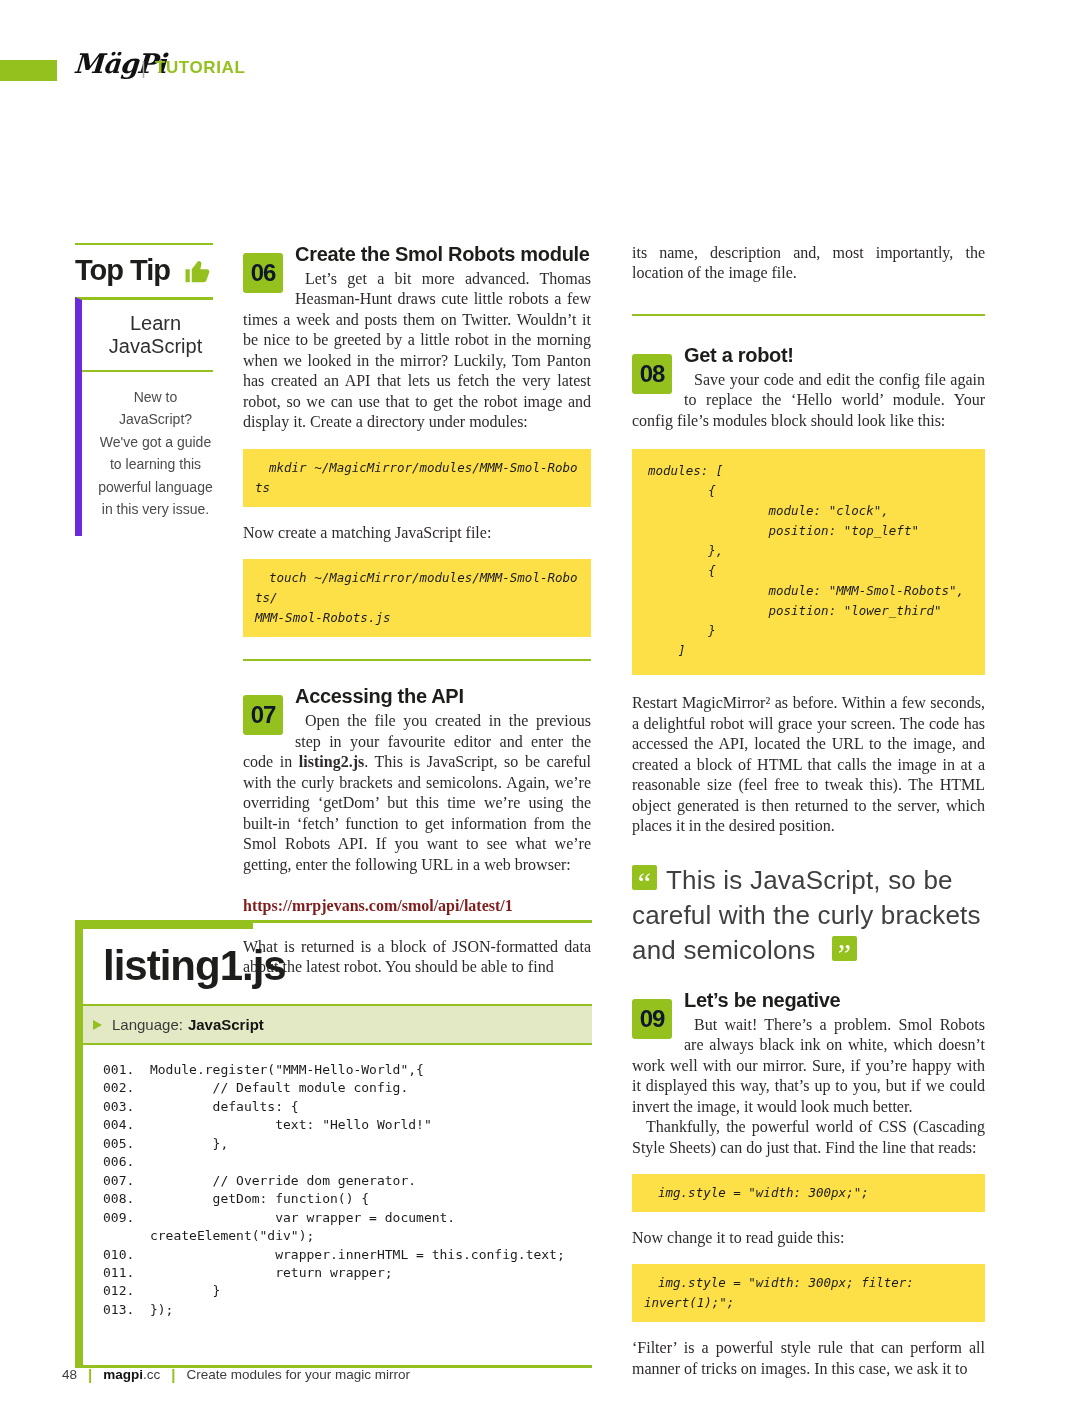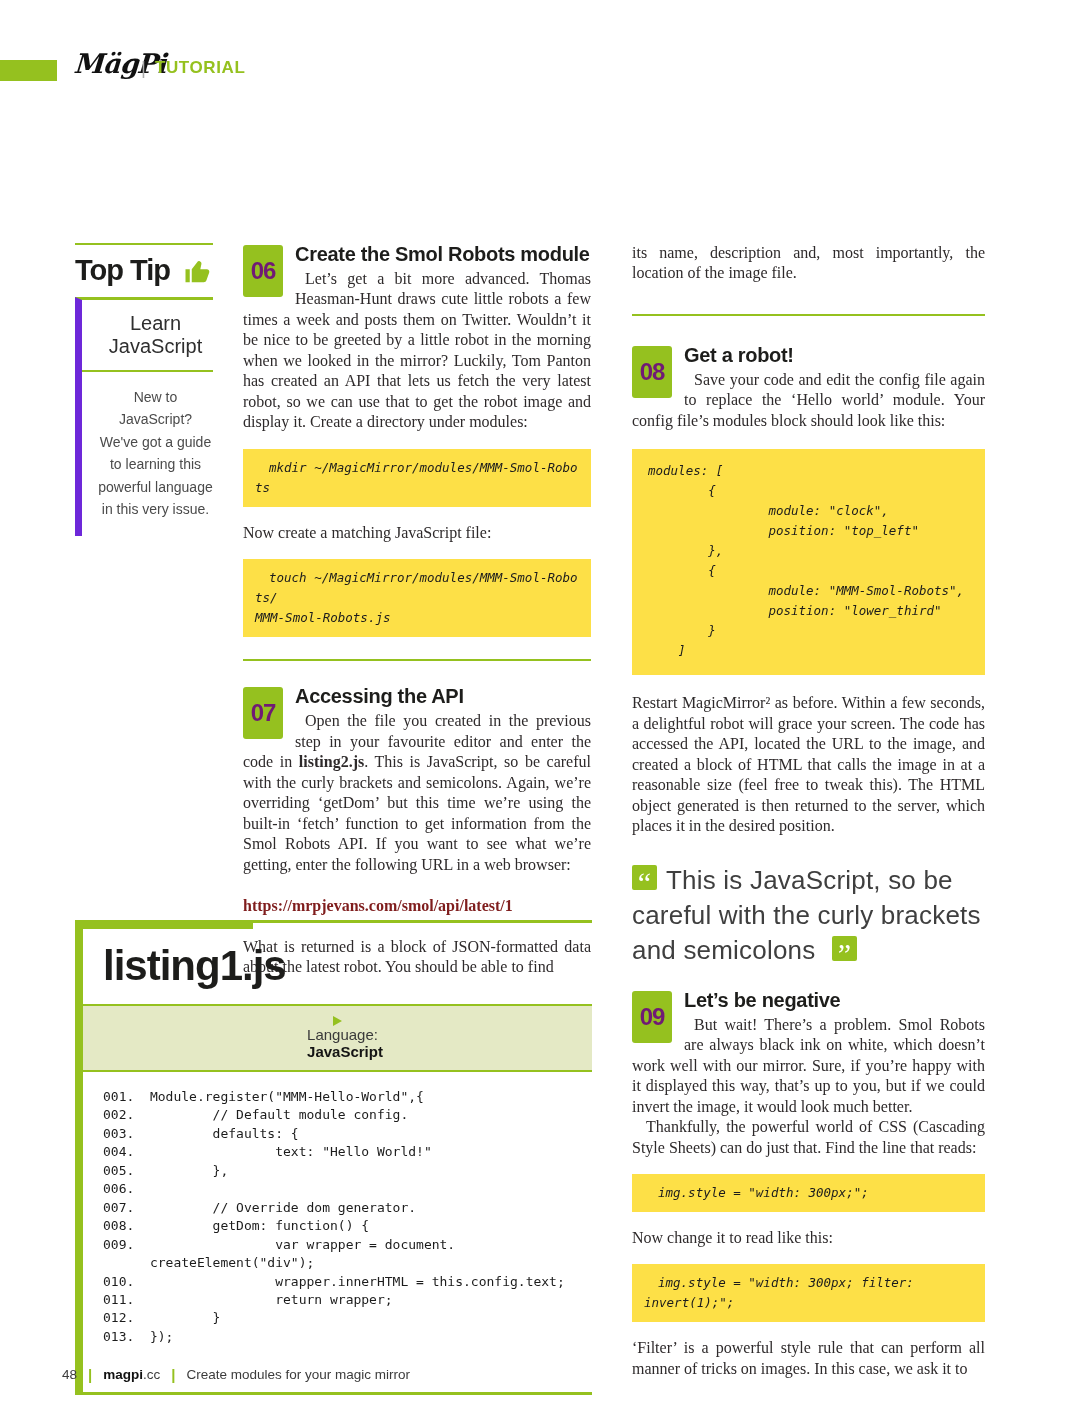--- a/index.html
+++ b/index.html
@@ -22,23 +22,23 @@
   .rule{height:2px;background:#95c11f;border:0;}
   
   .tip-label{font-size:29px;font-weight:700;letter-spacing:-1px;color:#1d1d1b;
              margin:9px 0 10px 0;display:flex;align-items:center;justify-content:space-between;}
   .tip-box{border-left:7px solid #6d28d9;border-top:3px solid #95c11f;padding:12px 0 16px 16px;}
   .tip-title{font-size:20px;line-height:1.15;color:#2f2f2f;margin:0 0 12px 0;font-weight:400;}
   .tip-rule{height:2px;background:#95c11f;margin:0 0 14px -16px;}
   .tip-body{font-size:14px;line-height:1.6;color:#4b4b4b;margin:0;}
   
   .step{margin:0;}
-  .badge{float:left;width:40px;height:52px;background:#95c11f;color:#701a75;
+  .badge{float:left;width:40px;height:40px;background:#95c11f;color:#0f172a;
          font-weight:700;font-size:24px;display:flex;align-items:center;justify-content:center;
-         border-radius:3px;margin:2px 12px 4px 0;letter-spacing:-1px;}
+         border-radius:3px;margin:10px 12px 4px 0;letter-spacing:-1px;}
   .step h3{margin:0 0 3px 0;font-size:20px;font-weight:700;letter-spacing:-.3px;color:#1d1d1b;}
   p.body{font-family:"Liberation Serif",serif;font-size:16px;line-height:1.28;
          color:#2e2a2b;text-align:justify;margin:0;}
   p.body.ind{text-indent:10px;}
   .url{font-family:"Liberation Serif",serif;font-weight:700;font-size:16px;margin:22px 0 16px 0;color:#7f1d1d;}
   
   .codeblock{font-family:"DejaVu Sans Mono",monospace;font-size:12.5px;line-height:1.6;
              background:#fde047;color:#1c1c1c;padding:9px 8px 9px 12px;margin:16px 0;
              white-space:pre-wrap;word-break:break-all;text-indent:14px;font-style:italic;}
   .codeblock.noind{text-indent:0;}
@@ -53,21 +53,21 @@
   .qopen{margin:0 9px 8px 0;}
   .qclose{margin:0 0 8px 9px;}
   
   .listing{position:absolute;left:75px;top:920px;width:517px;box-sizing:border-box;
            border-left:8px solid #95c11f;border-bottom:3px solid #95c11f;}
   .listing::before{content:'';position:absolute;top:0;left:-8px;right:0;height:3px;background:#95c11f;}
   .listing::after{content:'';position:absolute;top:0;left:-8px;width:178px;height:9px;background:#95c11f;}
   .listing-title{font-size:42px;font-weight:700;letter-spacing:-1px;color:#1d1d1b;
                  padding:22px 0 14px 20px;}
   .lang-bar{display:flex;align-items:center;background:#e4e9c5;border-top:2px solid #95c11f;
-            border-bottom:2px solid #95c11f;padding:10px 0 10px 10px;font-size:15px;color:#3a3a3a;flex-direction:column;}
+            border-bottom:2px solid #95c11f;padding:10px 0 10px 10px;font-size:15px;color:#3a3a3a;}
   .lang-arrow{width:0;height:0;border-left:9px solid #95c11f;border-top:5px solid transparent;
               border-bottom:5px solid transparent;margin-right:10px;}
   .lang-value{font-weight:700;color:#141414;margin-left:5px;}
   .listing-code{padding:16px 10px 46px 20px;background:#fff;}
   .code-line{font-family:"DejaVu Sans Mono",monospace;font-size:13px;line-height:1.42;
              white-space:pre;color:#1c1c1c;}
   
   .footer{position:absolute;left:62px;top:1366px;display:flex;align-items:center;
           gap:11px;font-size:13.5px;color:#3c3c3c;}
   .f-sep{color:#95c11f;font-weight:700;font-size:15px;}
@@ -139,21 +139,21 @@
   <div class="pullquote">
     <span class="qmark qopen">“</span><span>This is JavaScript, so be careful with the curly brackets and semicolons </span><span class="qmark qclose">”</span>
   </div>
   <div class="step">
     <div class="badge">09</div>
     <h3>Let’s be negative</h3>
     <p class="body ind">But wait! There’s a problem. Smol Robots are always black ink on white, which doesn’t work well with our mirror. Sure, if you’re happy with it displayed this way, that’s up to you, but if we could invert the image, it would look much better.</p>
     <p class="body" style="text-indent:14px">Thankfully, the powerful world of CSS (Cascading Style Sheets) can do just that. Find the line that reads:</p>
   </div>
   <div class="codeblock">img.style = "width: 300px;";</div>
-  <p class="body">Now change it to read like this:</p>
+  <p class="body">Now change it to read guide this:</p>
   <div class="codeblock">img.style = "width: 300px; filter:
 invert(1);";</div>
   <p class="body">‘Filter’ is a powerful style rule that can perform all manner of tricks on images. In this case, we ask it to</p>
 </div>
 
 <div class="listing">
   <div class="listing-title">listing1.js</div>
   <div class="lang-bar">
     <span class="lang-arrow"></span>
     <span>Language:</span>

